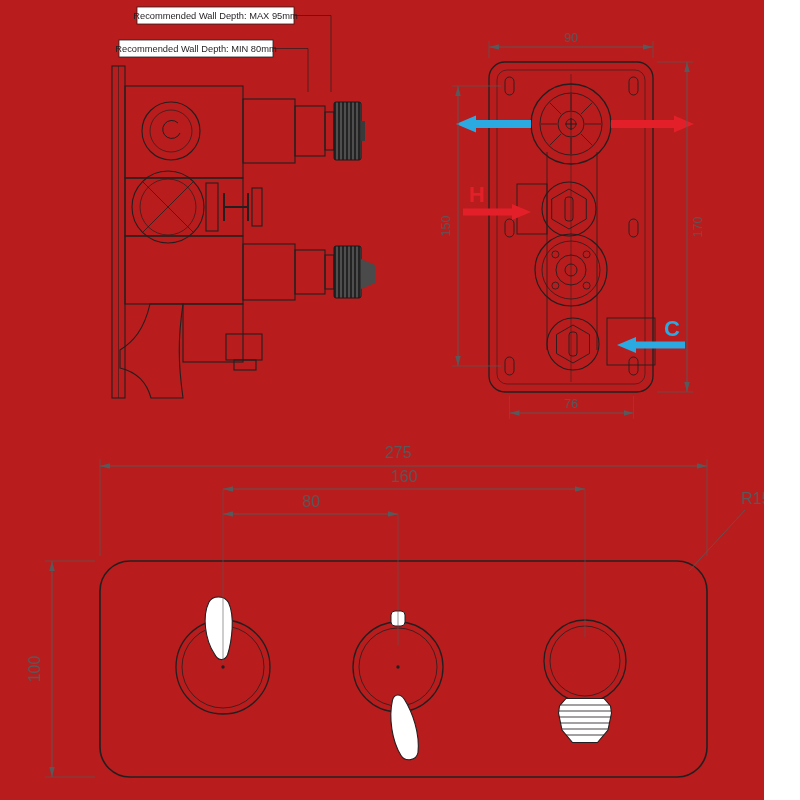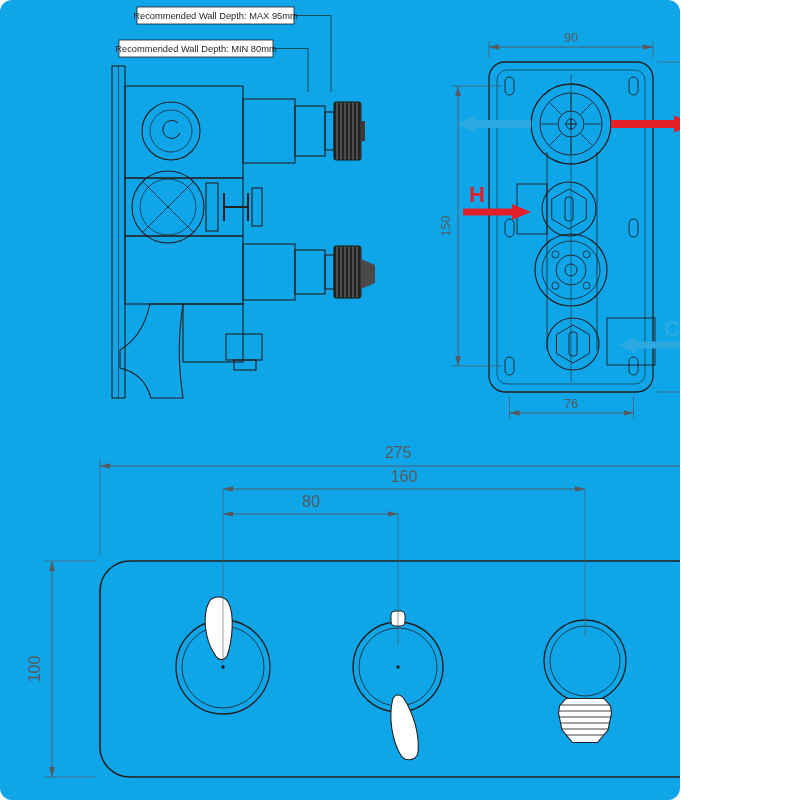--- a/index.html
+++ b/index.html
@@ -1,16 +1,16 @@
 <!DOCTYPE html>
 <html><head>
 <meta charset="utf-8">
 <style>
   html, body { margin: 0; padding: 0; background: #ffffff; }
-  .canvas { width: 680px; height: 800px; background: #0ea5e9; position: relative; overflow: hidden; border-radius: 12px; }
+  .canvas { width: 764px; height: 800px; background: #b91c1c; position: relative; overflow: hidden; }
   svg { display: block; }
   text { font-family: "Liberation Sans", sans-serif; }
   .ann-text   { font-size: 9.3px;  fill: #231f20; text-anchor: middle; }
   .dim-text   { font-size: 12.5px; fill: #58595b; text-anchor: middle; }
   .dim-text-lg{ font-size: 16px;   fill: #58595b; text-anchor: middle; }
   .dim-text-start { font-size: 16px; fill: #58595b; text-anchor: start; }
   .hc-label   { font-size: 22px; font-weight: 700; text-anchor: middle; }
 </style>
 </head>
 <body>

